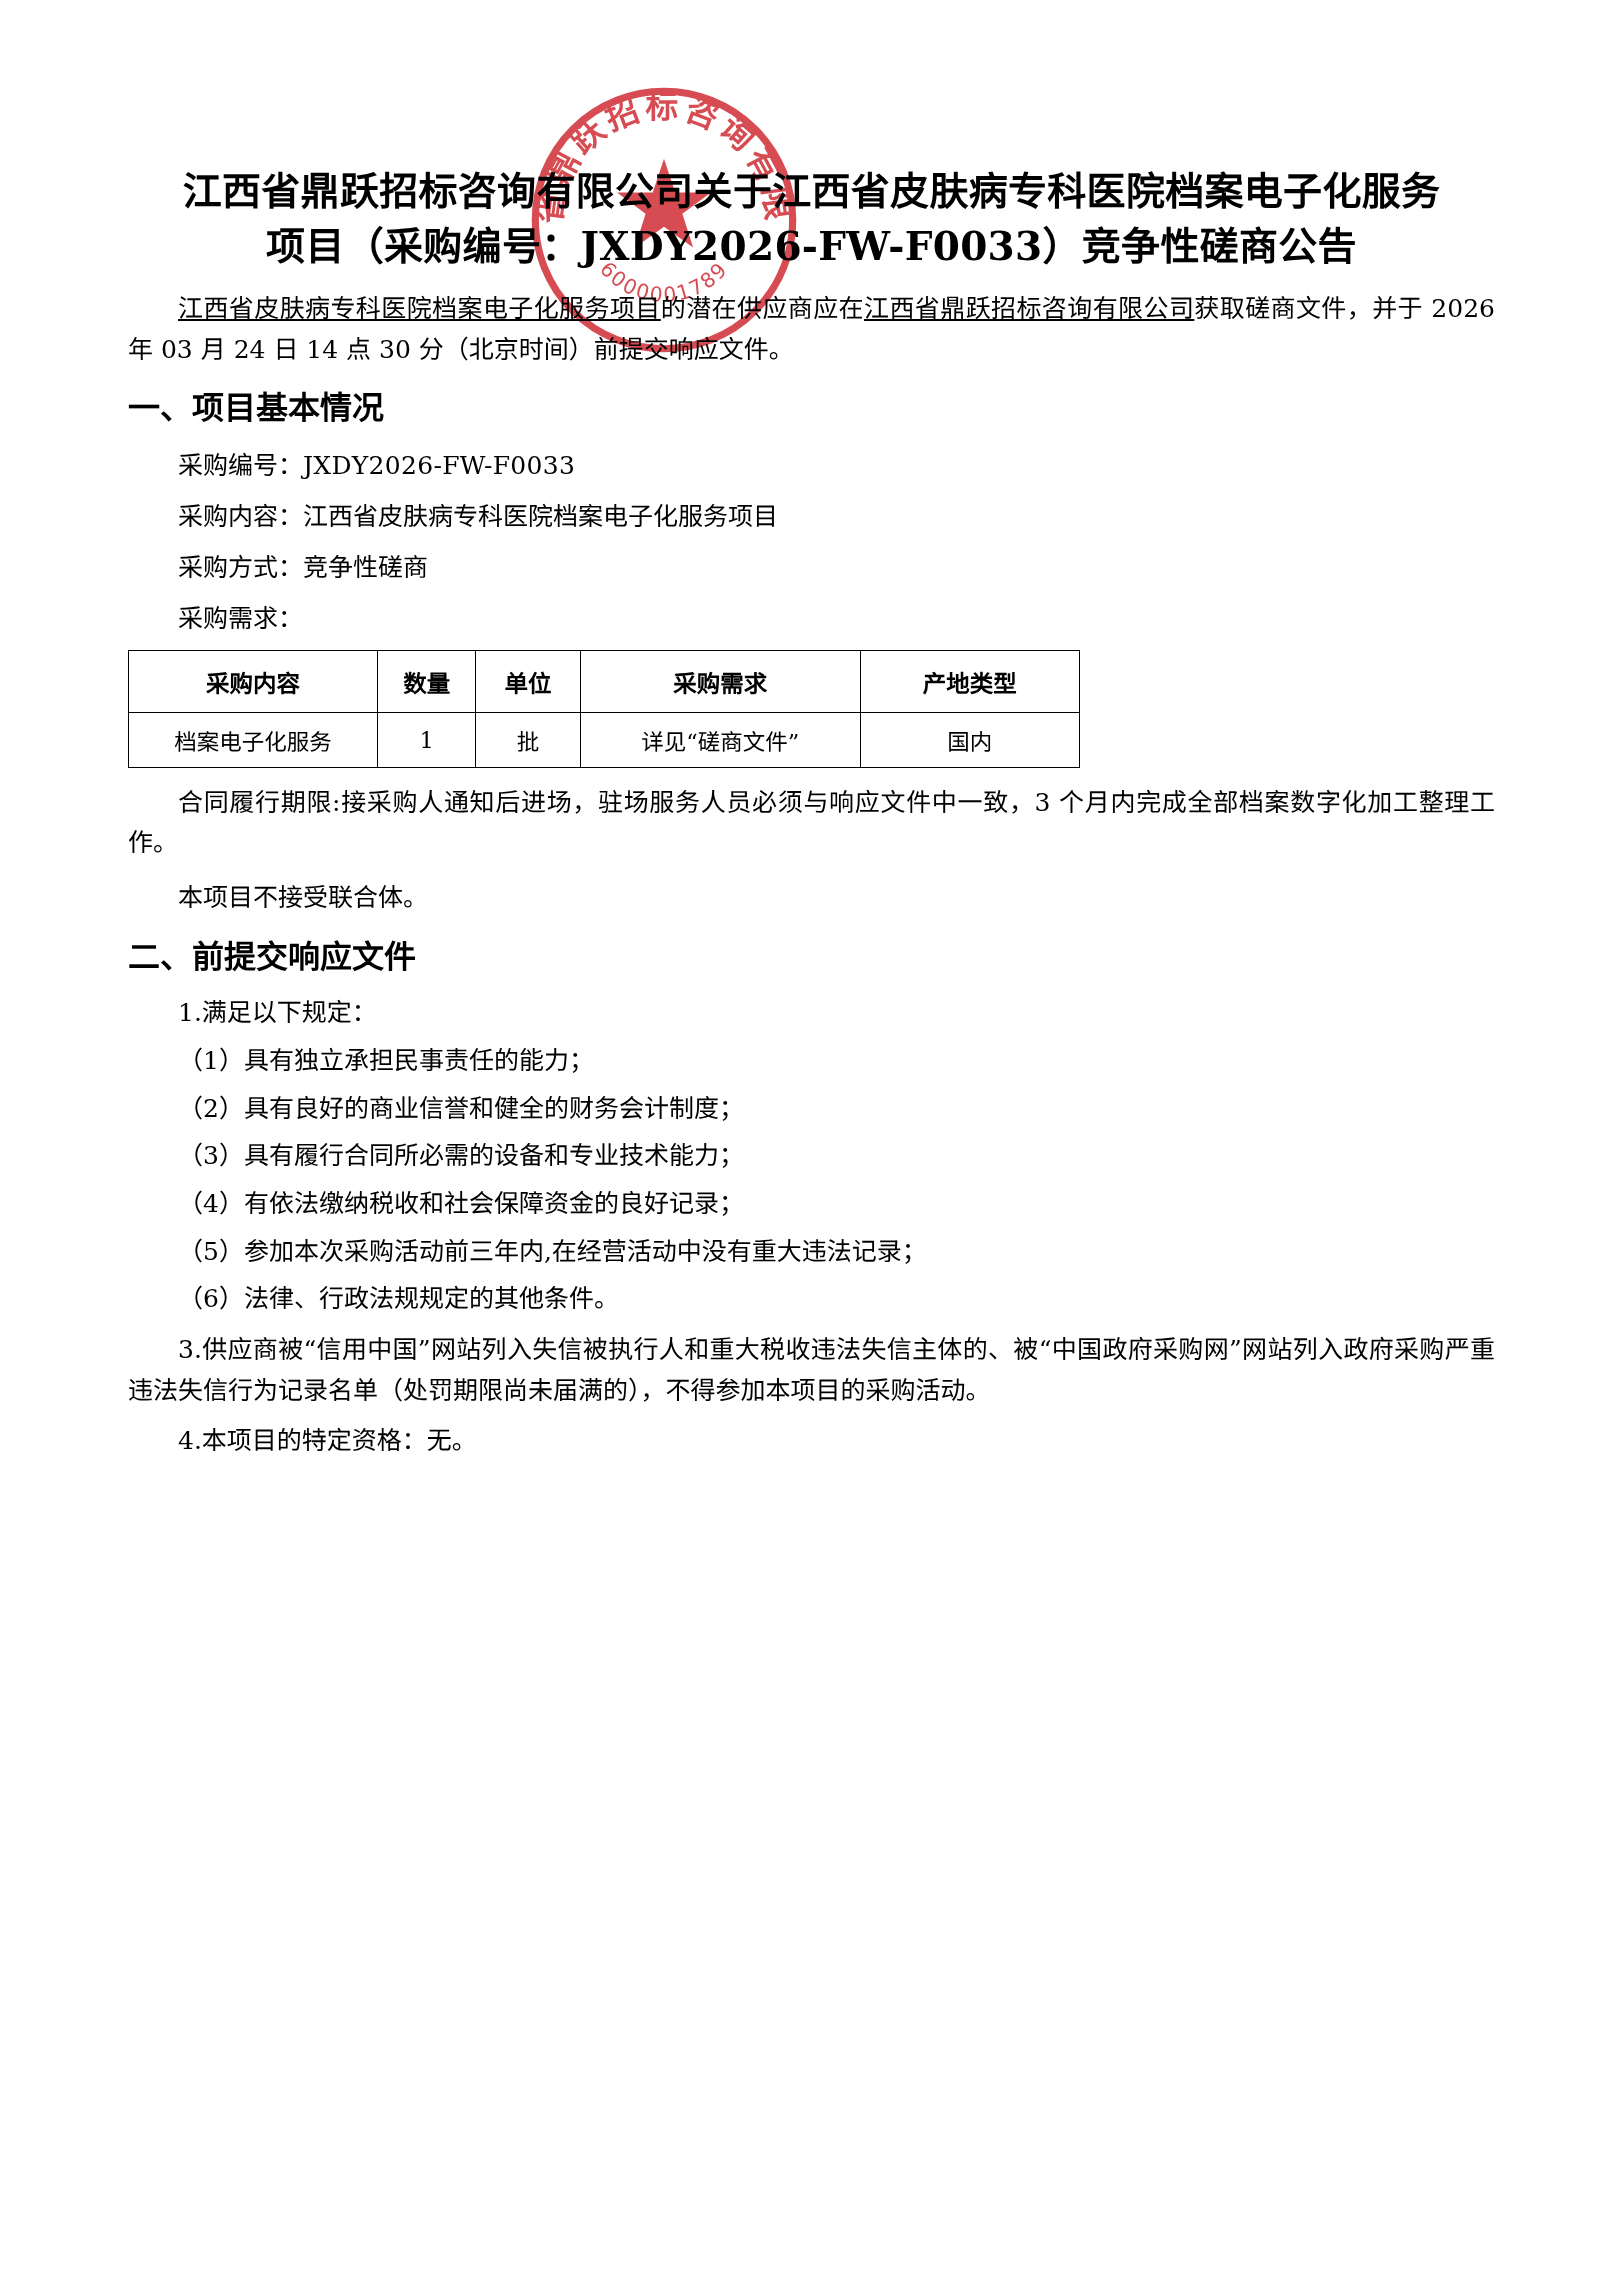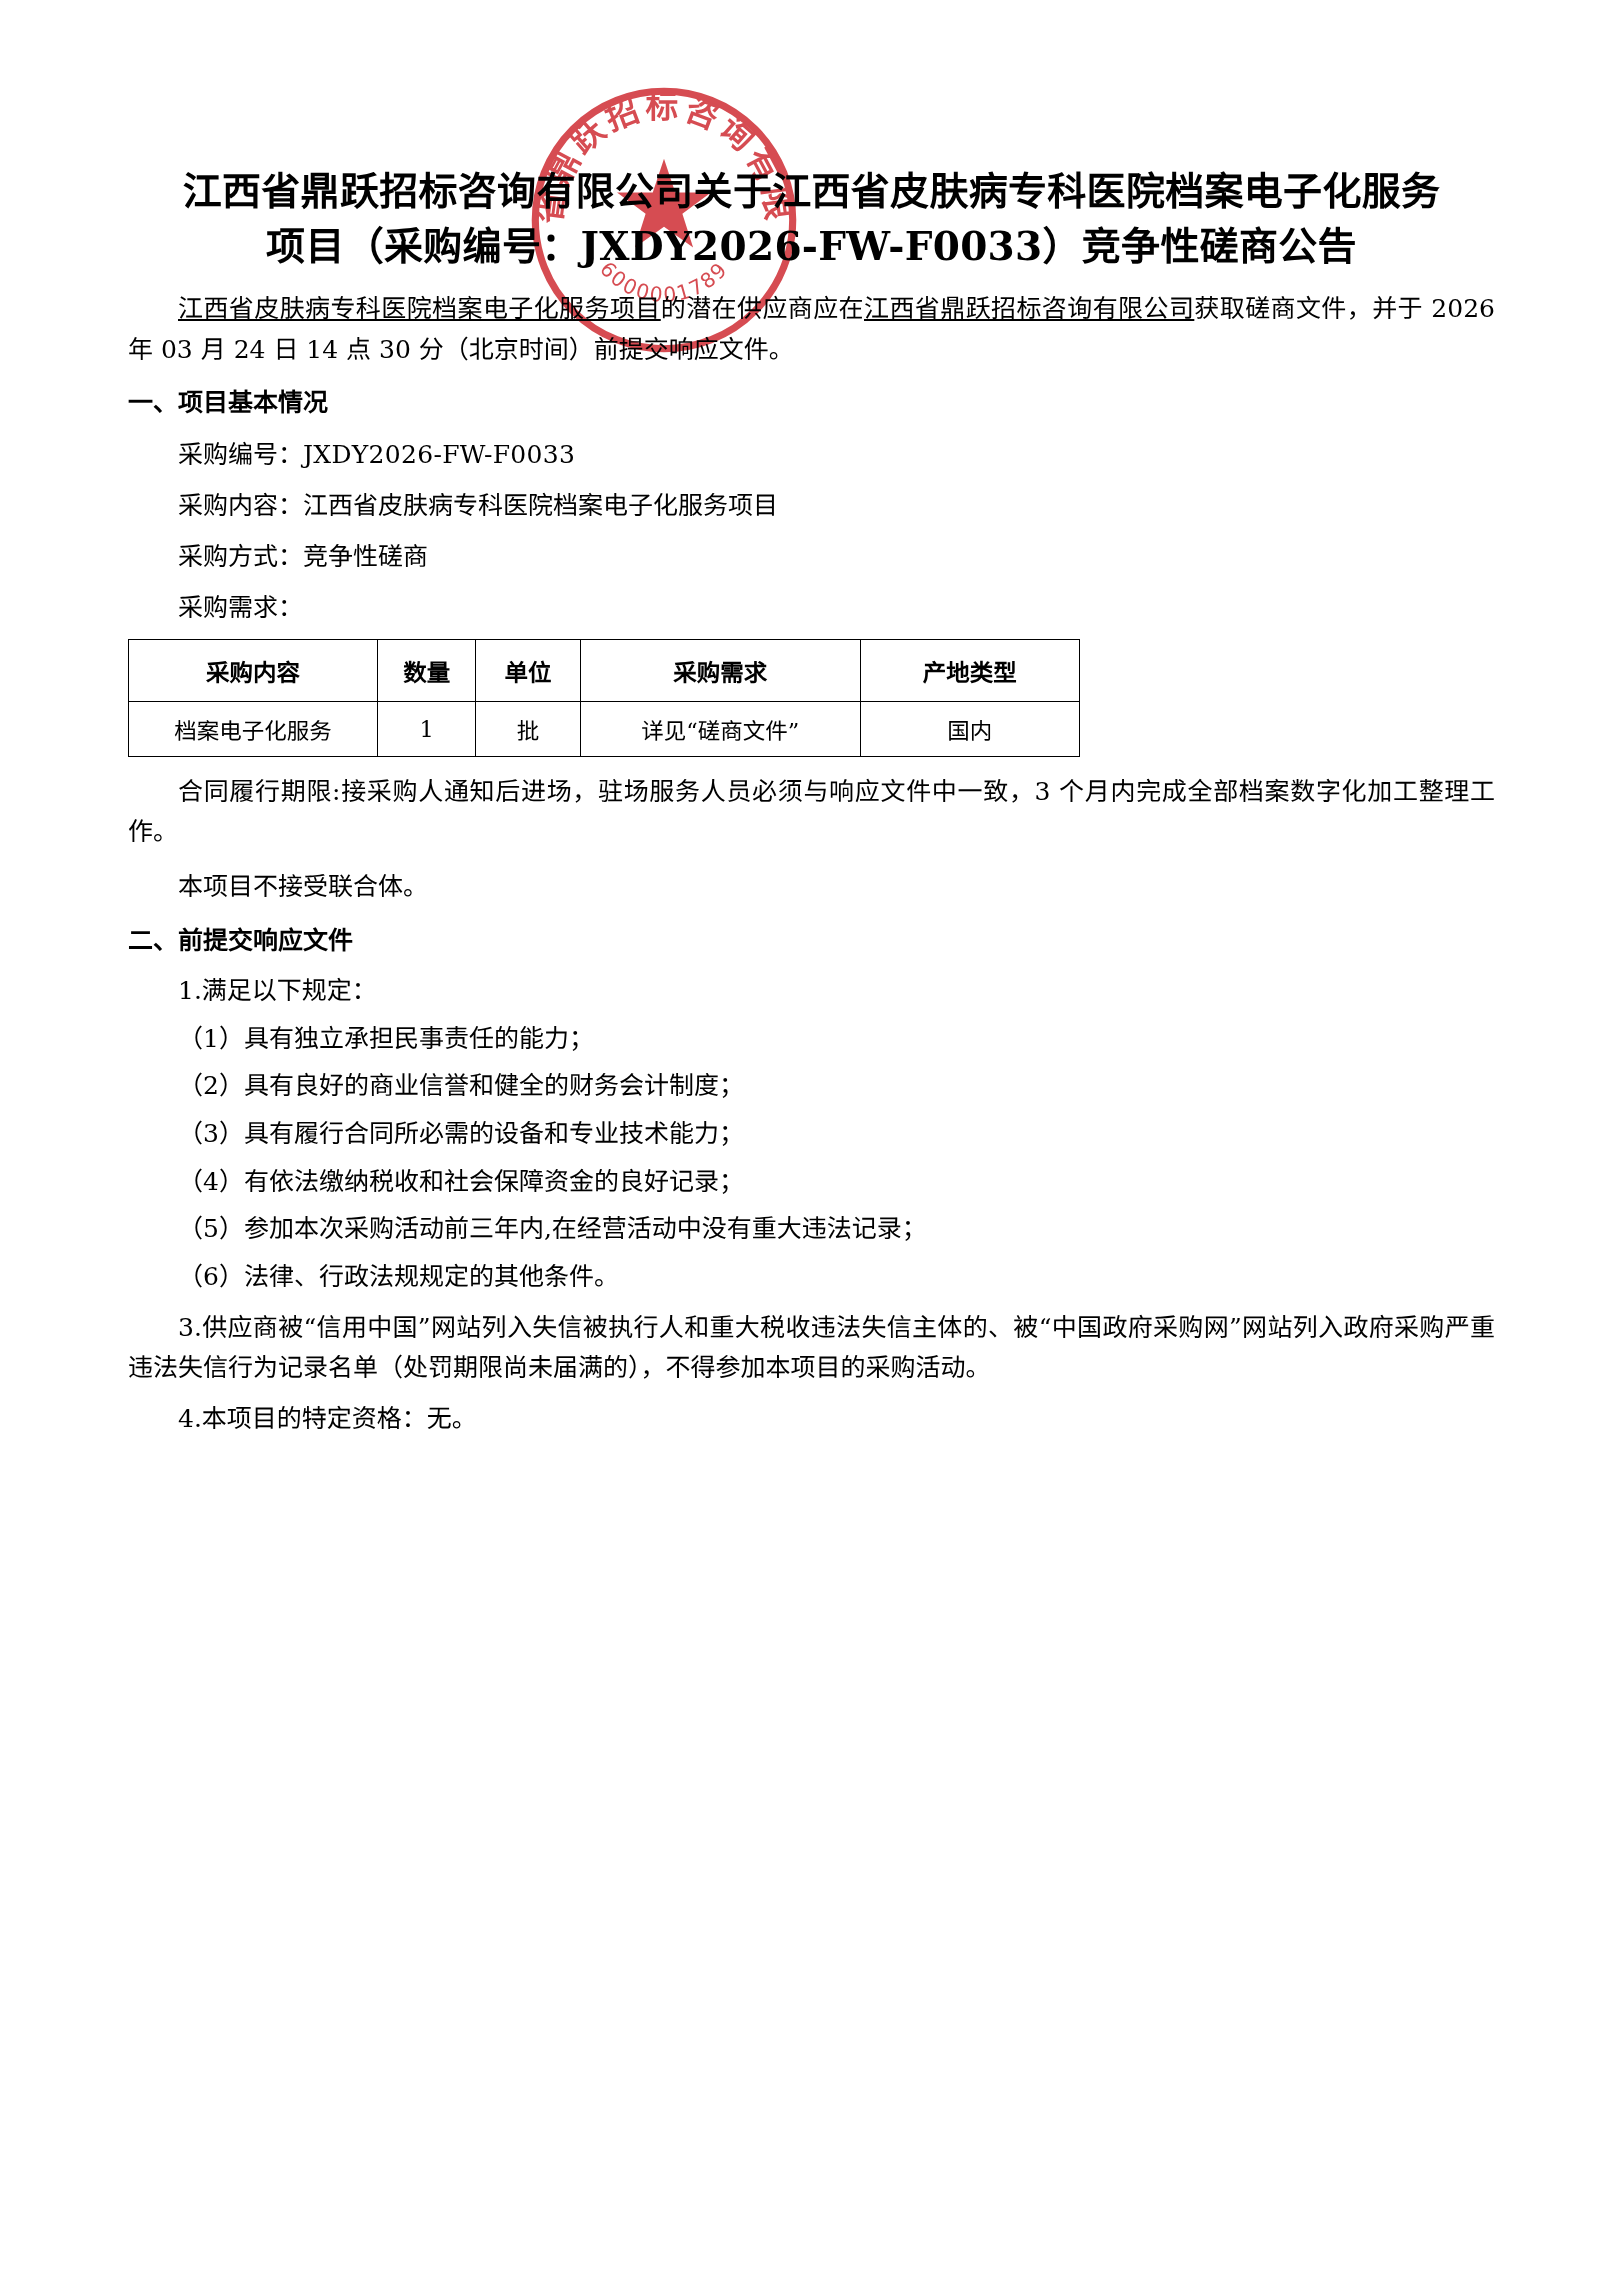--- a/index.html
+++ b/index.html
@@ -58,21 +58,21 @@
     text-justify: inter-ideograph;
     margin: 14.3px 0 0 0;
     text-indent: 50px;
   }
   .para .u { text-decoration: underline; }
 
   .section-head {
     position: relative;
     z-index: 10;
     font-weight: bold;
-    font-size: 25px;
+    font-size: 32px;
     line-height: 1.6;
     margin: 13.3px 0 0 0;
     text-indent: 0;
   }
 
   .item {
     position: relative;
     z-index: 10;
     font-size: 25px;
     line-height: 1.62;

